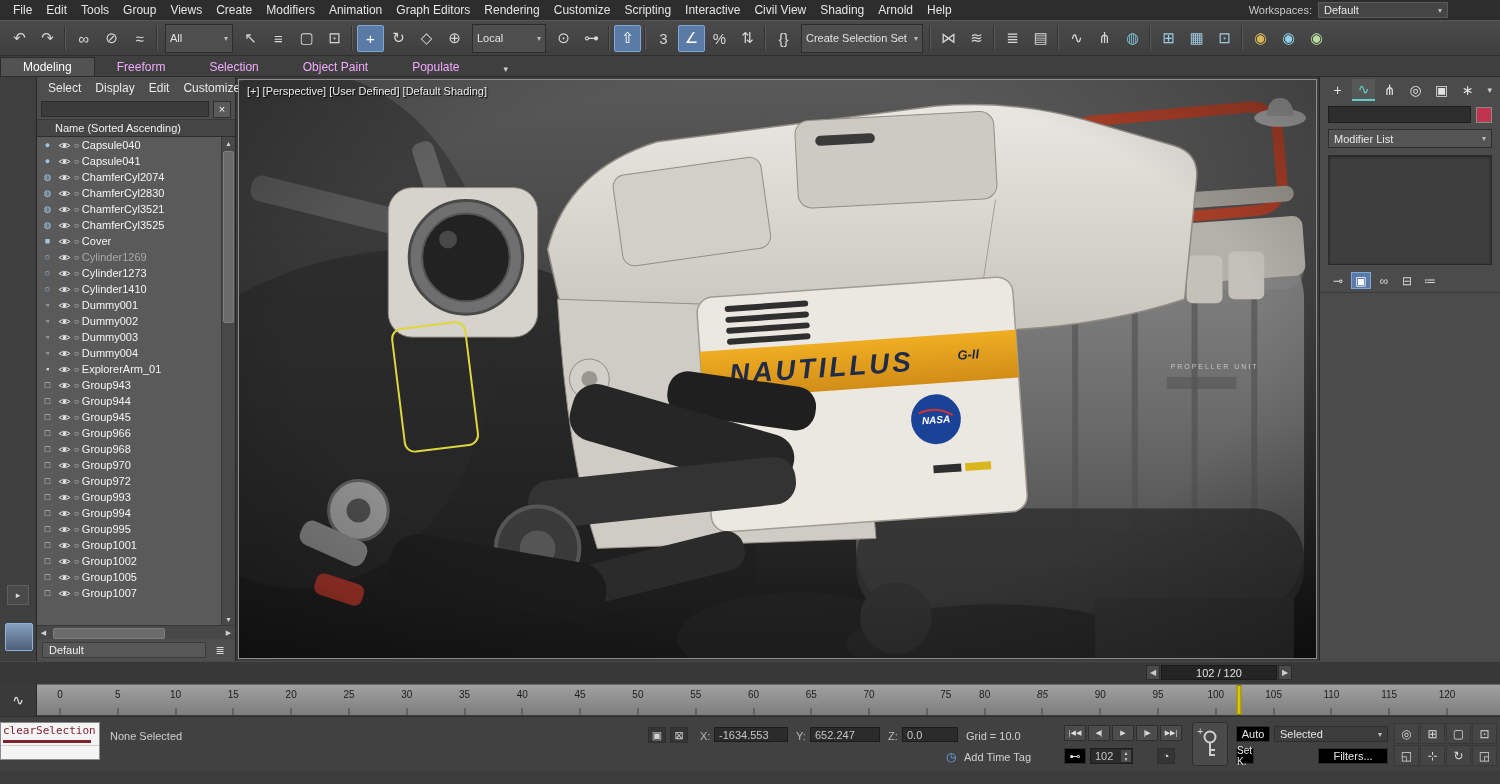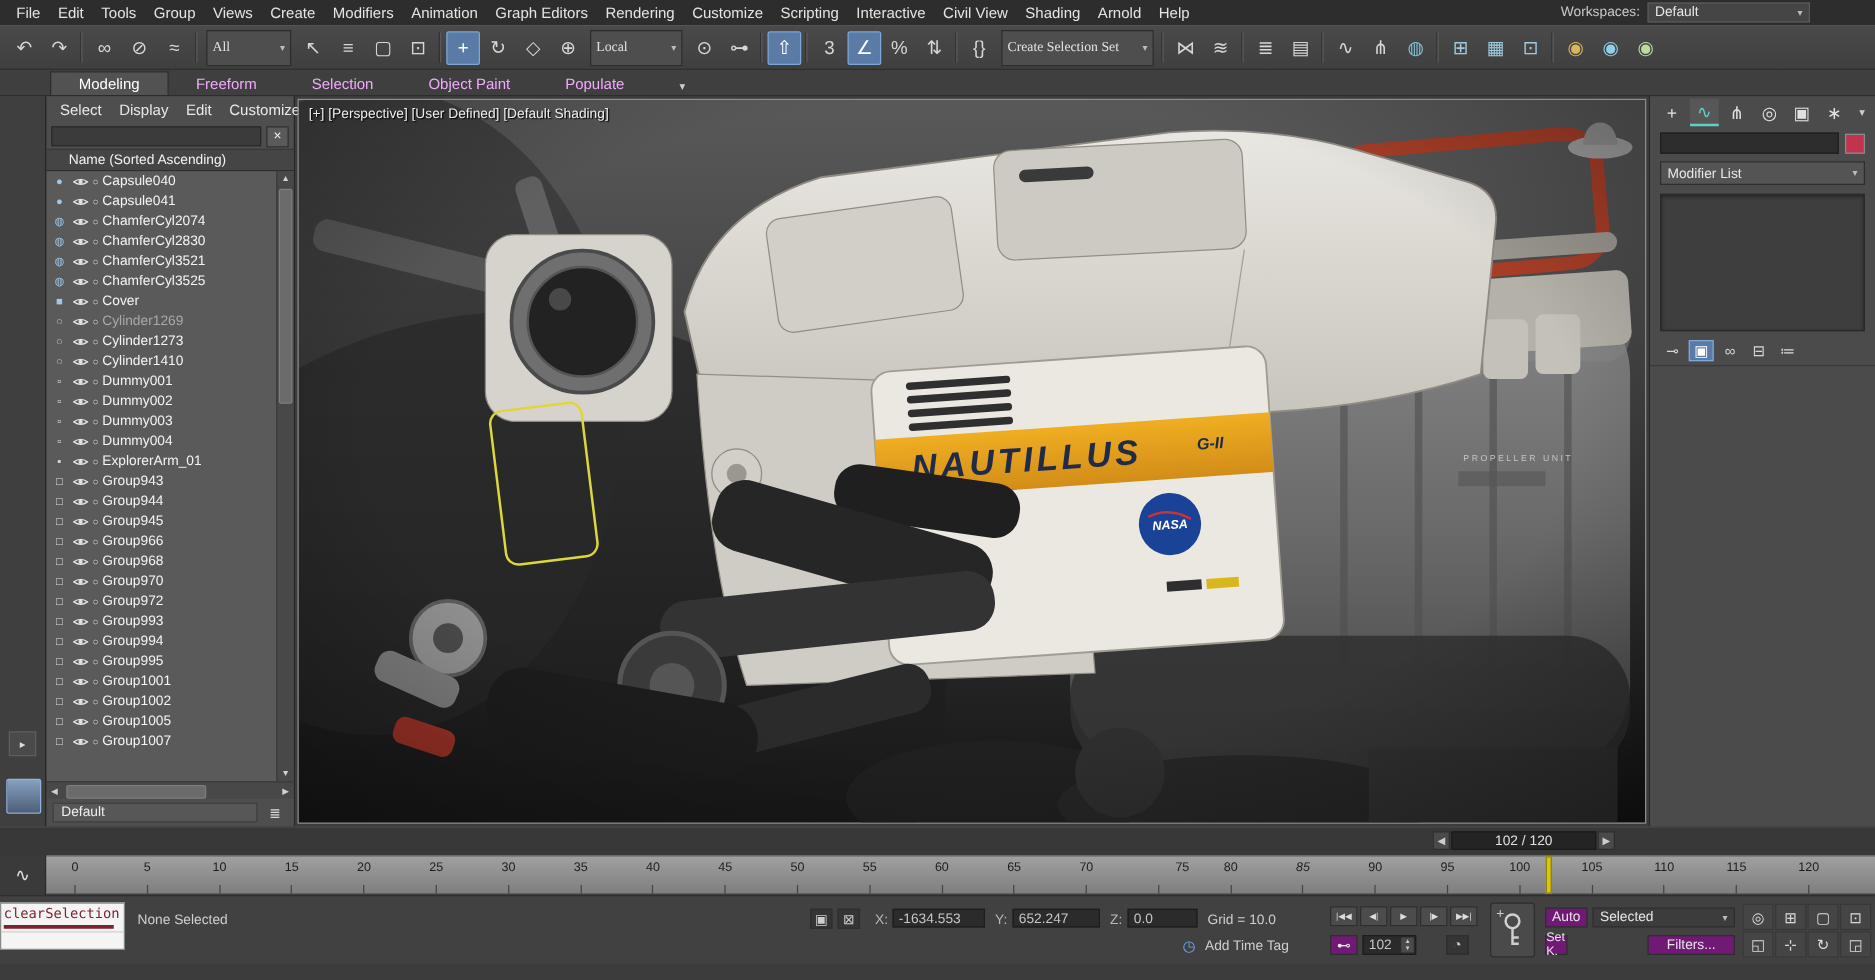--- a/index.html
+++ b/index.html
@@ -8,23 +8,23 @@
   .menubar{display:flex;align-items:center;height:20px;background:#2d2d2d;color:#e4e4e4;font-size:12px;padding:0 6px;}
   .menu-item{padding:0 7px;height:100%;display:flex;align-items:center;white-space:nowrap;cursor:default;}
   .ws{margin-left:auto;display:flex;align-items:center;gap:6px;color:#c9c9c9;font-size:11px;padding-right:46px;}
   .ws-dd{width:118px;height:14px;background:#454545;border:1px solid #5a5a5a;display:flex;align-items:center;justify-content:space-between;padding:0 5px;font-size:11px;color:#e6e6e6;}
   .dda{font-size:8px;color:#bbb;}
   
   .toolbar{height:34px;background:linear-gradient(#4a4a4a,#3f3f3f);display:flex;align-items:center;padding:0 6px;gap:1px;border-top:1px solid #555;border-bottom:1px solid #2f2f2f;}
   .tbi{width:27px;height:27px;border-radius:2px;display:flex;align-items:center;justify-content:center;font-size:15px;color:#d6d6d6;flex:none;}
   .tbi.active{background:#5a7ba6;border:1px solid #7ea6d6;color:#fff;box-sizing:border-box;}
   .tbsep{width:1px;height:24px;background:#5a5a5a;margin:0 3px;box-shadow:-1px 0 0 #333;flex:none;}
-  .tbdd{height:19px;background:#4e4e4e;border:1px solid #2c2c2c;color:#e2e2e2;font-size:11px;display:flex;align-items:center;justify-content:space-between;padding:4px 4px;margin:0 3px;flex:none;white-space:nowrap;overflow:hidden;font-family:Liberation Serif, serif;}
+  .tbdd{height:19px;background:#4e4e4e;border:1px solid #2c2c2c;color:#e2e2e2;font-size:11px;display:flex;align-items:center;justify-content:space-between;padding:4px 4px;margin:0 3px;flex:none;white-space:nowrap;overflow:hidden;}
   
-  .ribbon-tabs{height:20px;background:#3f3f3f;display:flex;align-items:flex-end;padding-left:40px;border-bottom:1px solid #2c2c2c;}
+  .ribbon-tabs{height:20px;background:#3f3f3f;display:flex;align-items:flex-end;border-bottom:1px solid #2c2c2c;}
   .rb-tab{padding:2px 22px;font-size:12px;color:#f0abfc;}
   .rb-tab.active{background:#525252;color:#fff;border:1px solid #2c2c2c;border-bottom:none;}
   .rb-cfg{margin-left:14px;padding:2px 8px;color:#cfcfcf;font-size:9px;}
   .ribbon-sub{height:18px;background:#464646;border-bottom:1px solid #2c2c2c;display:flex;align-items:center;padding-left:12px;font-size:11px;color:#dedede;}
   
   .main{display:flex;height:584px;background:#3c3c3c;}
   .left-strip{width:36px;background:#3f3f3f;border-right:1px solid #272727;position:relative;flex:none;}
   .strip-expand{position:absolute;left:7px;top:508px;width:20px;height:18px;background:#4a4a4a;border:1px solid #5e5e5e;color:#ddd;font-size:9px;display:flex;align-items:center;justify-content:center;}
   .strip-tool{position:absolute;left:5px;top:546px;width:26px;height:26px;background:linear-gradient(#86a0c0,#4e5f78);border:1px solid #8fb2e0;border-radius:2px;}
   
@@ -87,21 +87,21 @@
   .tick-mark{position:absolute;bottom:0;width:1px;height:7px;background:#454545;transform:translateX(-50%);}
   .cur-marker{position:absolute;top:0;bottom:0;width:5px;background:#d9c414;border:1px solid #8a7d00;transform:translateX(-50%);box-sizing:border-box;}
   
   .statusbar{height:54px;background:#414141;position:relative;border-top:1px solid #2f2f2f;font-size:11px;color:#cfcfcf;}
   .listener{position:absolute;left:0;top:5px;width:100px;height:38px;background:#f4f4f4;border:1px solid #8a8a8a;box-sizing:border-box;}
   .listener-text{font-family:"DejaVu Sans Mono",monospace;font-size:11px;color:#7c2330;padding:1px 2px;white-space:nowrap;overflow:hidden;}
   .listener-bar{position:absolute;left:2px;top:17px;width:88px;height:3px;background:#7c2330;}
   .listener-split{position:absolute;left:0;top:22px;width:100%;height:1px;background:#cfcfcf;}
   .abs{position:absolute;}
   .sb-input{position:absolute;height:15px;background:#2b2b2b;border:1px solid #1d1d1d;color:#c6c6c6;font-size:11px;display:flex;align-items:center;padding:0 4px;box-sizing:border-box;}
-  .sb-btn{position:absolute;background:#701a75;border:1px solid #2e2e2e;color:#e6e6e6;display:flex;align-items:center;justify-content:center;font-size:11px;box-sizing:border-box;}
+  .sb-btn{position:absolute;background:#000000;border:1px solid #2e2e2e;color:#e6e6e6;display:flex;align-items:center;justify-content:center;font-size:11px;box-sizing:border-box;}
   .mini{background:#353535;color:#cfcfcf;}
   .pb{display:flex;gap:2px;}
   .pb-btn{width:22px;height:16px;background:#4c4c4c;border:1px solid #2e2e2e;color:#ddd;font-size:7px;display:flex;align-items:center;justify-content:center;box-sizing:border-box;}
   .spin{position:absolute;right:1px;top:1px;bottom:1px;width:10px;display:flex;flex-direction:column;}
   .spin span{flex:1;background:#4a4a4a;color:#ccc;font-size:5px;display:flex;align-items:center;justify-content:center;}
   .setkeys{position:absolute;left:1192px;top:5px;width:36px;height:44px;background:#4a4a4a;border:1px solid #2e2e2e;border-radius:3px;display:flex;align-items:center;justify-content:center;box-sizing:border-box;}
   .setkeys .plus{position:absolute;left:4px;top:2px;color:#cfcfcf;font-size:11px;}
   .nav{position:absolute;left:1394px;top:6px;display:grid;grid-template-columns:repeat(4,25px);grid-auto-rows:21px;gap:1px;}
   .nav-btn{background:#454545;border:1px solid #383838;color:#d9d9d9;font-size:12px;display:flex;align-items:center;justify-content:center;box-sizing:border-box;}
 </style>

